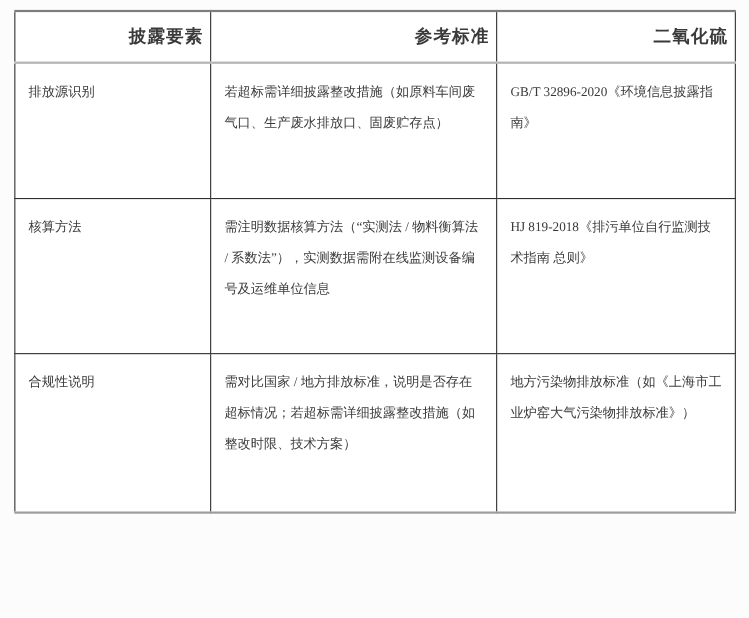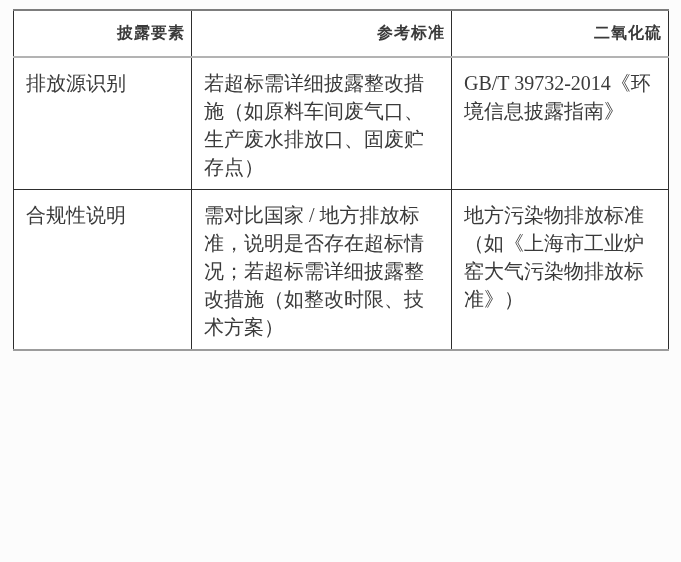--- a/index.html
+++ b/index.html
@@ -36,21 +36,21 @@
     text-align: right;
     vertical-align: middle;
     height: 45px;
     border-left: 1px solid #2e2e2e;
     border-right: 1px solid #2e2e2e;
     border-bottom: 2px solid #b3b3b3;
     padding: 0 6px;
     letter-spacing: 1px;
   }
   td {
-    font-size: 20px;
+    font-size: 12px;
     line-height: 28px;
     vertical-align: top;
     text-align: left;
     border: 1px solid #2e2e2e;
     padding: 11px 12px 8px 12px;
     word-break: break-all;
   }
   tr.r1 td { height: 103px; }
   tr.r2 td { height: 145px; }
   tr.r3 td { height: 121px; }
@@ -70,21 +70,26 @@
       <tr>
         <th>披露要素</th>
         <th>参考标准</th>
         <th>二氧化硫</th>
       </tr>
     </thead>
     <tbody>
       <tr class="r1">
         <td>排放源识别</td>
         <td>若超标需详细披露整改措施（如原料车间废气口、生产废水排放口、固废贮存点）</td>
-        <td>GB/T 39732-2014《环境信息披露指南》</td>
+        <td>GB/T 32896-2020《环境信息披露指南》</td>
+      </tr>
+      <tr class="r3">
+        <td>核算方法</td>
+        <td>需注明数据核算方法（“实测法 / 物料衡算法 / 系数法”），实测数据需附在线监测设备编号及运维单位信息</td>
+        <td>HJ 819-2018《排污单位自行监测技术指南 总则》</td>
       </tr>
       <tr class="r4">
         <td>合规性说明</td>
         <td>需对比国家 / 地方排放标准，说明是否存在超标情况；若超标需详细披露整改措施（如整改时限、技术方案）</td>
         <td>地方污染物排放标准（如《上海市工业炉窑大气污染物排放标准》）</td>
       </tr>
     </tbody>
   </table>
 </div>
 

